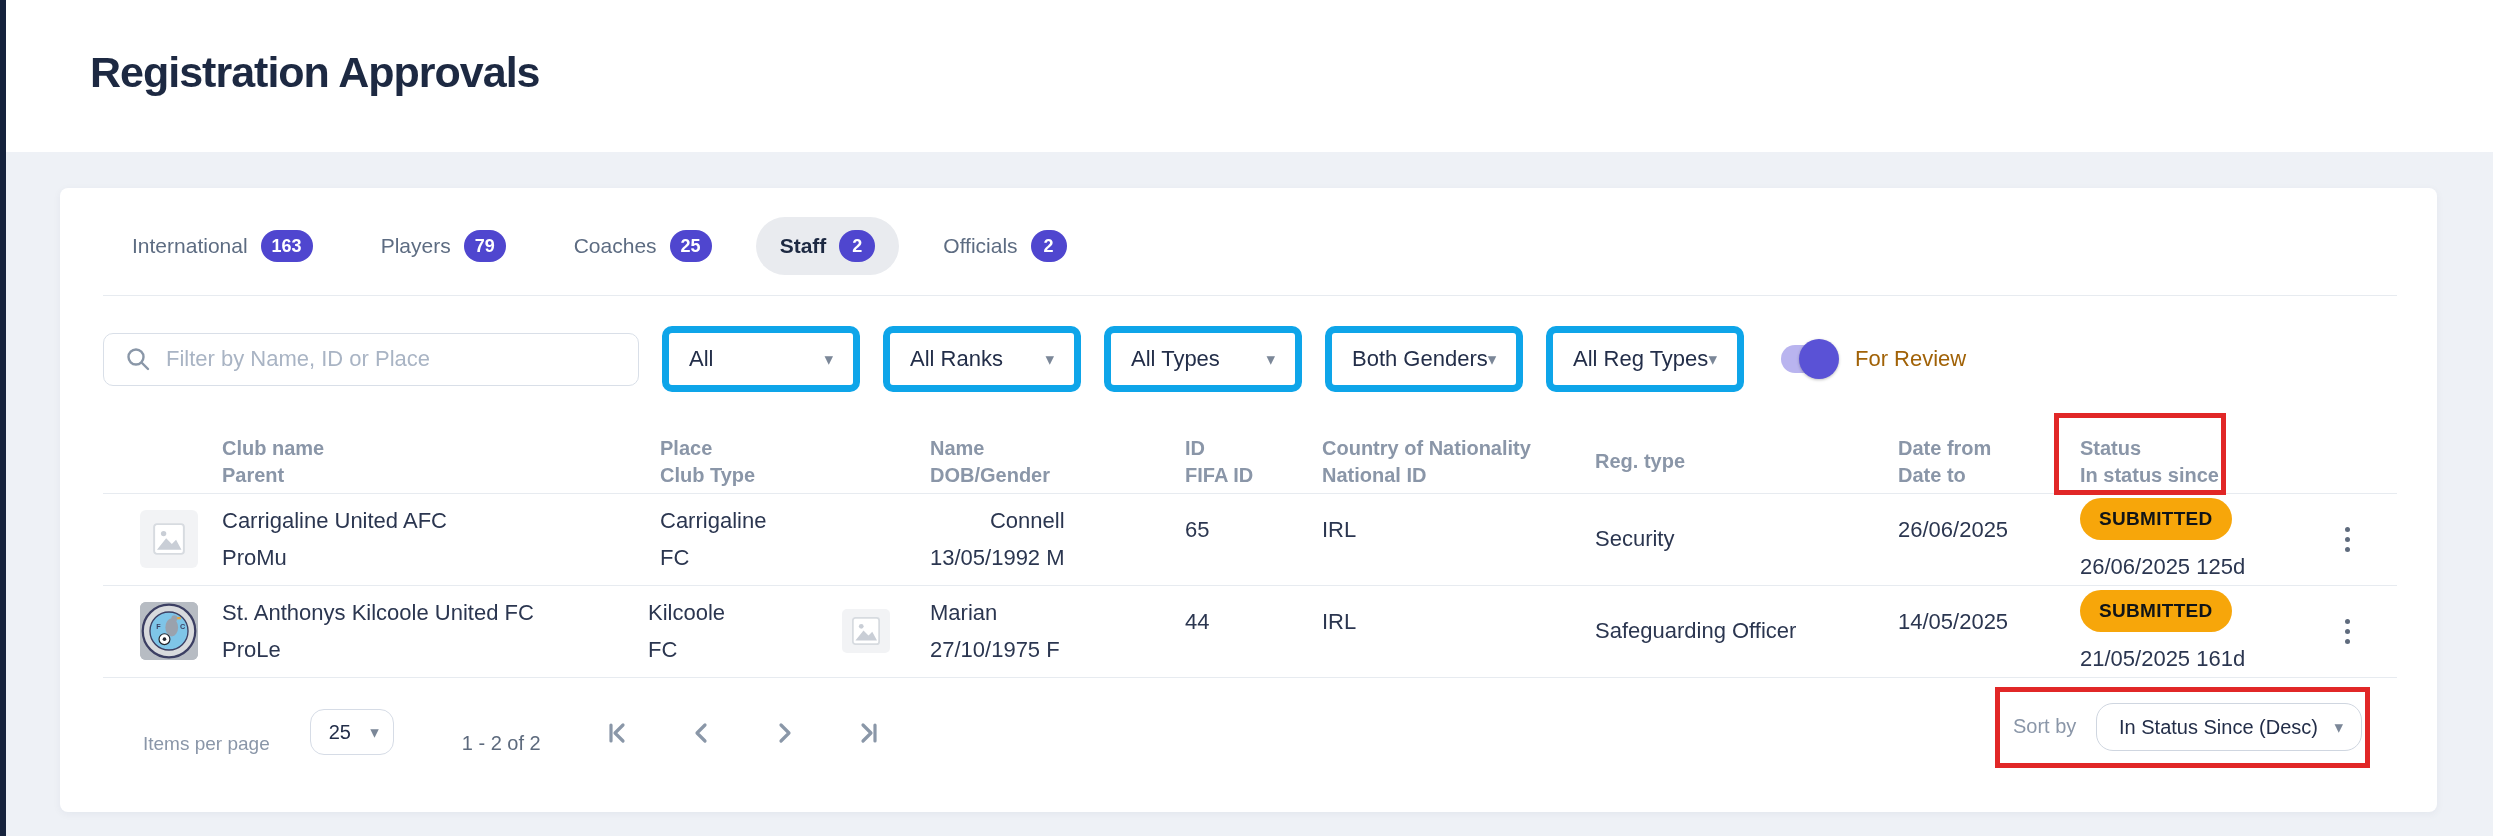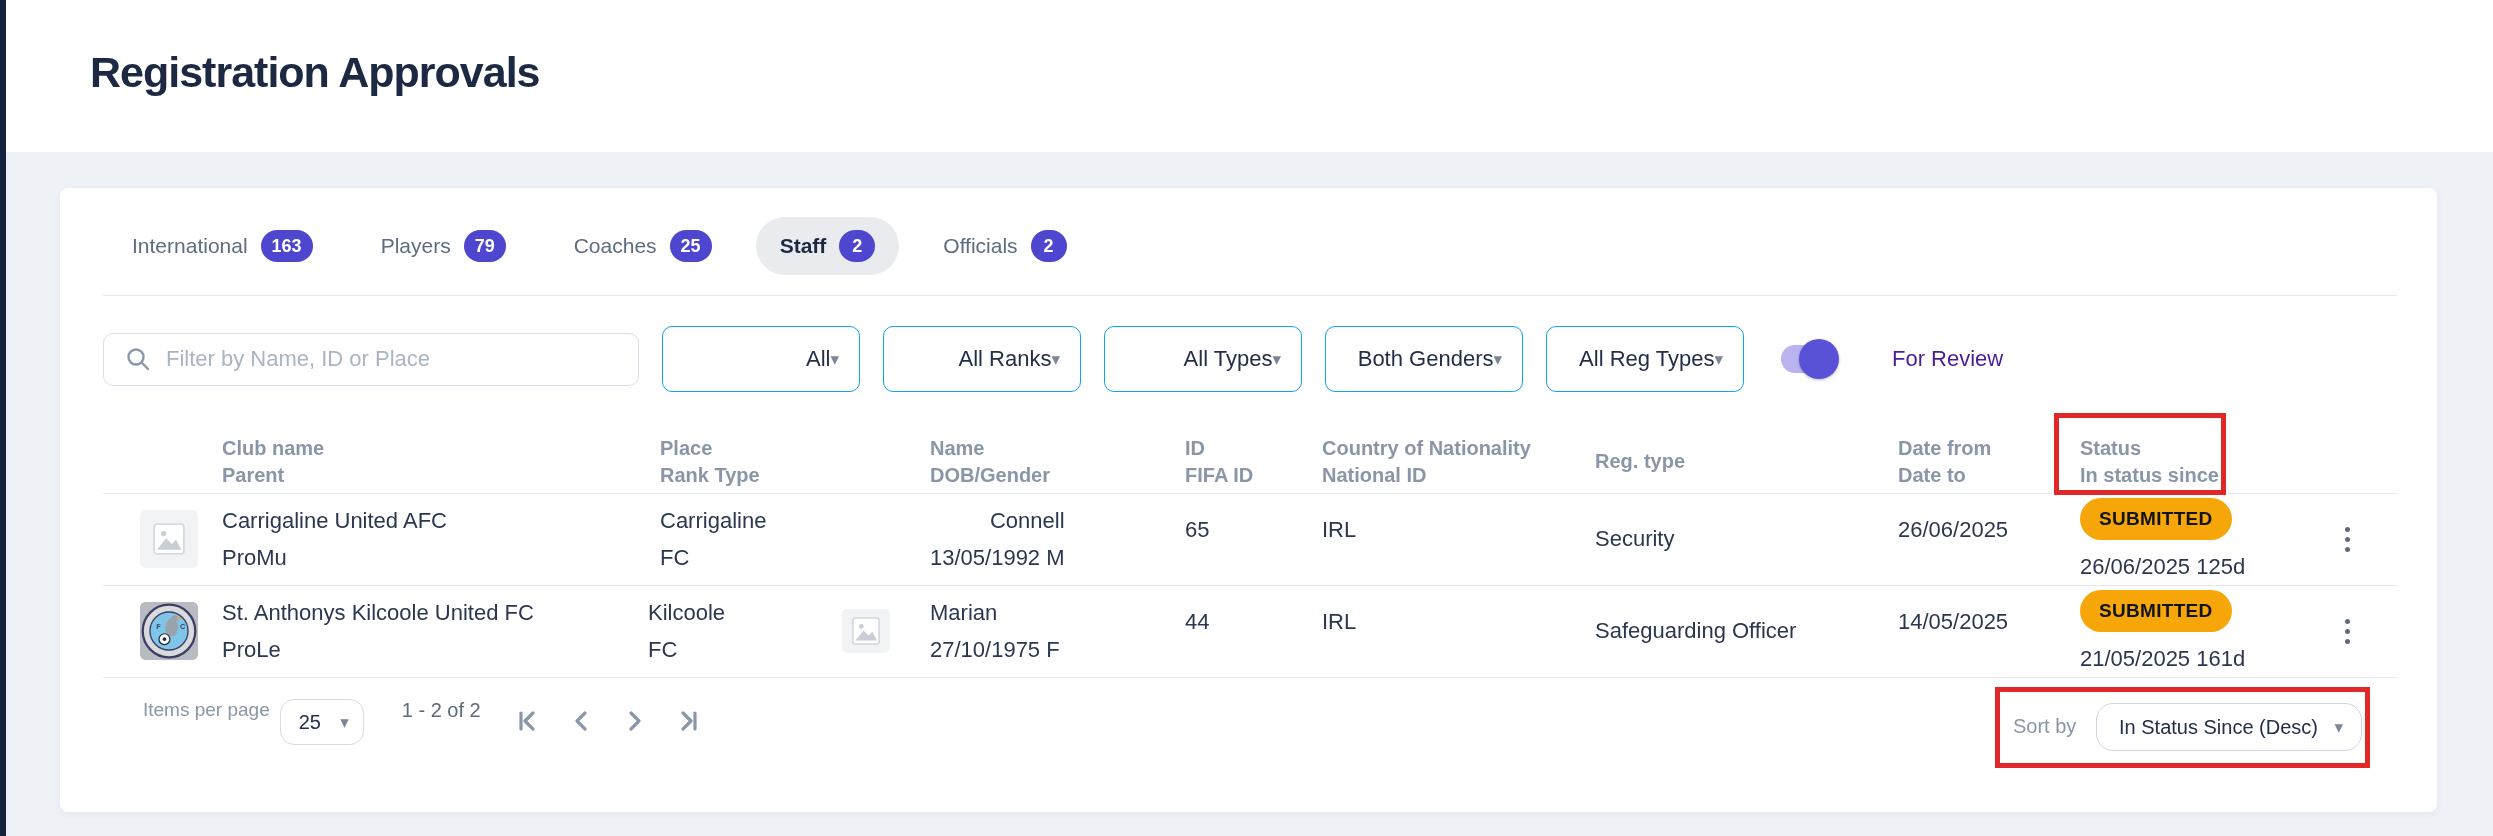--- a/index.html
+++ b/index.html
@@ -40,33 +40,33 @@
   .search-box {
     width:536px; height:53px; border:1px solid #d9dfe8; border-radius:10px;
     display:flex; align-items:center; gap:15px; padding:0 21px; background:#fff;
   }
   .search-box input {
     border:none; outline:none; flex:1; font-size:22px; color:#232e49;
     font-family:"Liberation Sans", sans-serif; background:transparent;
   }
   .search-box input::placeholder { color:#a9b4c4; }
   .dropdown {
-    width:198px; height:66px; border:1px solid #0ea5e9; border-radius:10px; background:#fff;
-    display:flex; align-items:center; justify-content:flex-end; padding:14px 20px;
+    width:198px; height:66px; border:7px solid #0ea5e9; border-radius:10px; background:#fff;
+    display:flex; align-items:center; justify-content:space-between; padding:14px 20px;
     font-size:22px; color:#232e49; cursor:pointer; white-space:nowrap;
   }
   .caret { font-family:"DejaVu Sans", sans-serif; font-size:17px; color:#7b8798; }
   .toggle-wrap { display:flex; align-items:center; gap:20px; margin-left:14px; }
   .toggle { position:relative; width:54px; height:28px; cursor:pointer; }
   .toggle .track { position:absolute; left:0; top:0; width:54px; height:28px; border-radius:14px; background:#b9b4ef; }
   .toggle .knob {
     position:absolute; right:-4px; top:-6px; width:40px; height:40px; border-radius:50%;
     background:#5a52d6; box-shadow:0 1px 3px rgba(0,0,0,0.25);
   }
-  .toggle-label { font-size:22px; color:#4c1d95;margin-left:37px; }
+  .toggle-label { font-size:22px; color:#a16207; }
   
   .th { position:absolute; top:247px; font-size:20px; font-weight:bold; color:#8a96a8; line-height:27px; white-space:nowrap; }
   .th.single { top:260px; }
   .trow { position:absolute; left:0; width:2377px; height:92px; }
   .cell { position:absolute; top:0; height:100%; display:flex; flex-direction:column; justify-content:center; gap:11px; font-size:22px; color:#2b3650; white-space:nowrap; }
   .cell.topline { justify-content:flex-start; padding-top:24px; }
   .logo-box {
     position:absolute; left:80px; top:17px; width:58px; height:58px; border-radius:6px;
     background:#f2f3f5; display:flex; align-items:center; justify-content:center; overflow:hidden;
   }
@@ -74,21 +74,21 @@
     position:absolute; left:782px; top:24px; width:48px; height:44px; border-radius:5px;
     background:#f2f3f5; display:flex; align-items:center; justify-content:center;
   }
   .status-badge {
     display:inline-block; background:#f7a60a; color:#101418; font-weight:bold;
     font-size:19px; padding:10px 19px; border-radius:21px; width:max-content; letter-spacing:0.3px;
   }
   .kebab { position:absolute; left:2272px; top:0; height:100%; width:30px; display:flex; flex-direction:column; align-items:center; justify-content:center; gap:5px; cursor:pointer; }
   .kebab i { width:5px; height:5px; border-radius:50%; background:#5f6b7d; }
   
-  .pagination { position:absolute; left:83px; top:511px; height:56px; display:flex; align-items:flex-start; gap:10px; }
+  .pagination { position:absolute; left:83px; top:511px; height:56px; display:flex; align-items:flex-end; gap:40px; }
   .pag-label { font-size:19px; color:#8a96a8; }
   .pager-select {
     width:84px; height:46px; border:1px solid #d6dce6; border-radius:14px;
     display:flex; align-items:center; justify-content:space-between; padding:0 14px 0 18px;
     font-size:20px; color:#232e49; cursor:pointer;
   }
   .pag-range { font-size:20px; color:#5d6a7d; margin-left:28px; margin-right:14px; }
   .nav-btn { width:44px; height:44px; display:flex; align-items:center; justify-content:center; cursor:pointer; }
   .nav-btn svg { stroke:#8a97a8; stroke-width:3.2; fill:none; stroke-linecap:round; stroke-linejoin:round; }
   
@@ -175,21 +175,21 @@
       <span class="toggle-label">For Review</span>
     </div>
   </div>
 
   <div class="th" style="left:162px;">
     <div>Club name</div>
       <div>Parent</div>
   </div>
   <div class="th" style="left:600px;">
     <div>Place</div>
-      <div>Rank Type</div>
+      <div>Club Type</div>
   </div>
   <div class="th" style="left:870px;">
     <div>Name</div>
       <div>DOB/Gender</div>
   </div>
   <div class="th" style="left:1125px;">
     <div>ID</div>
       <div>FIFA ID</div>
   </div>
   <div class="th" style="left:1262px;">

